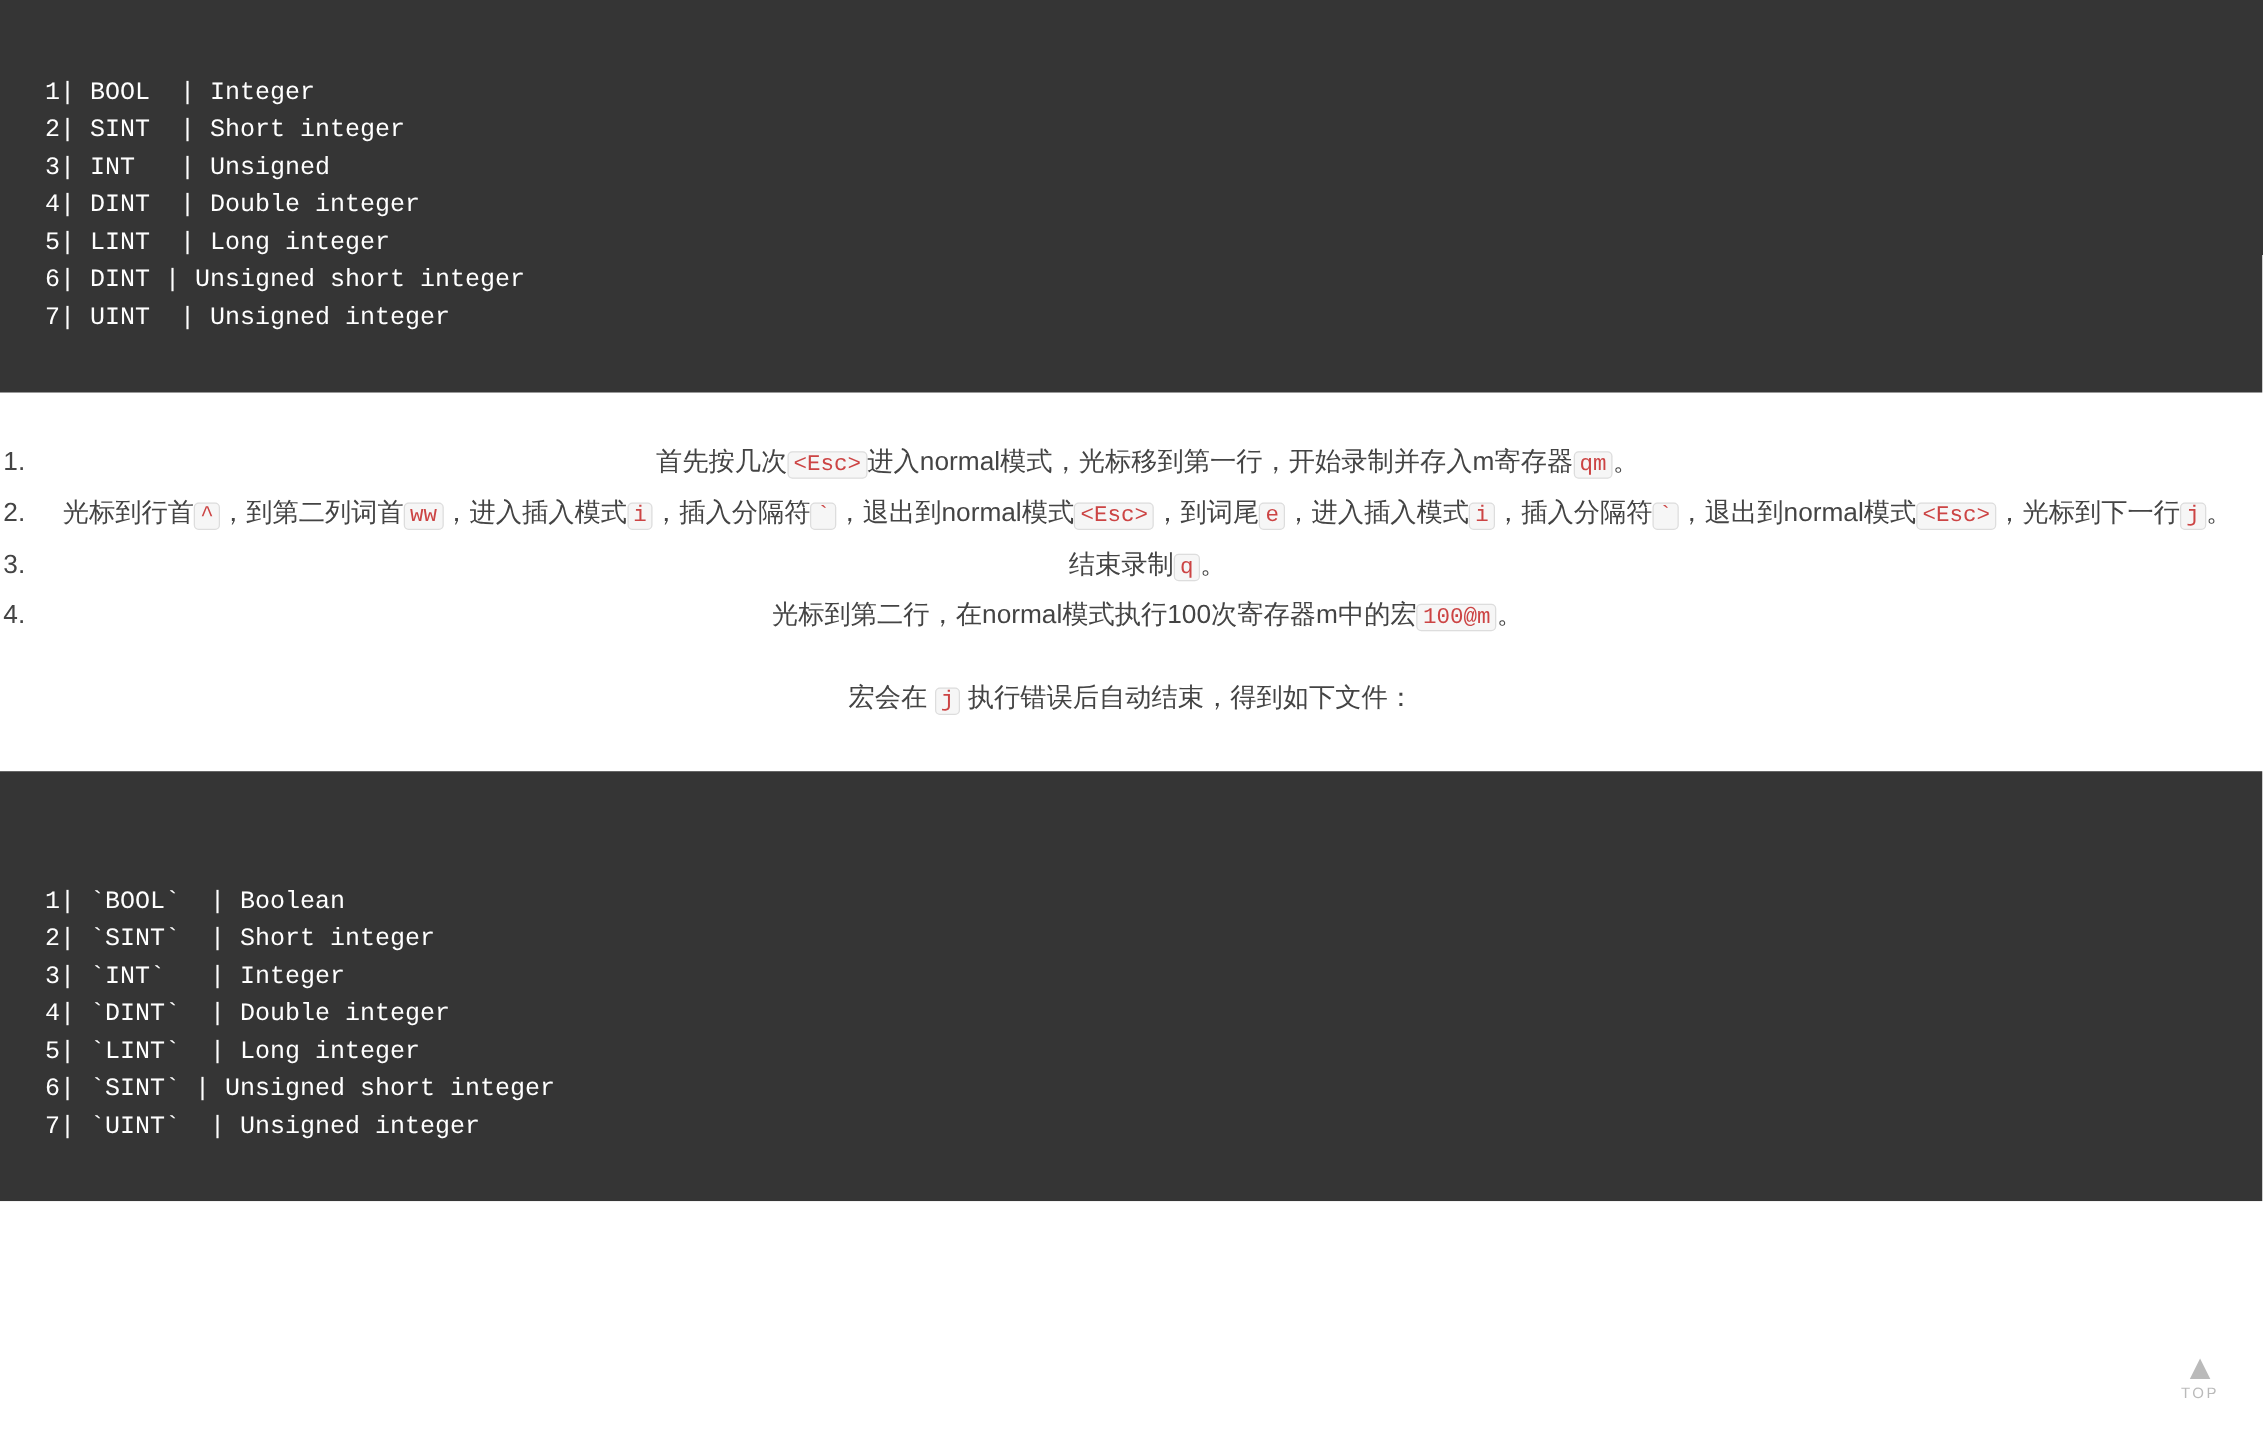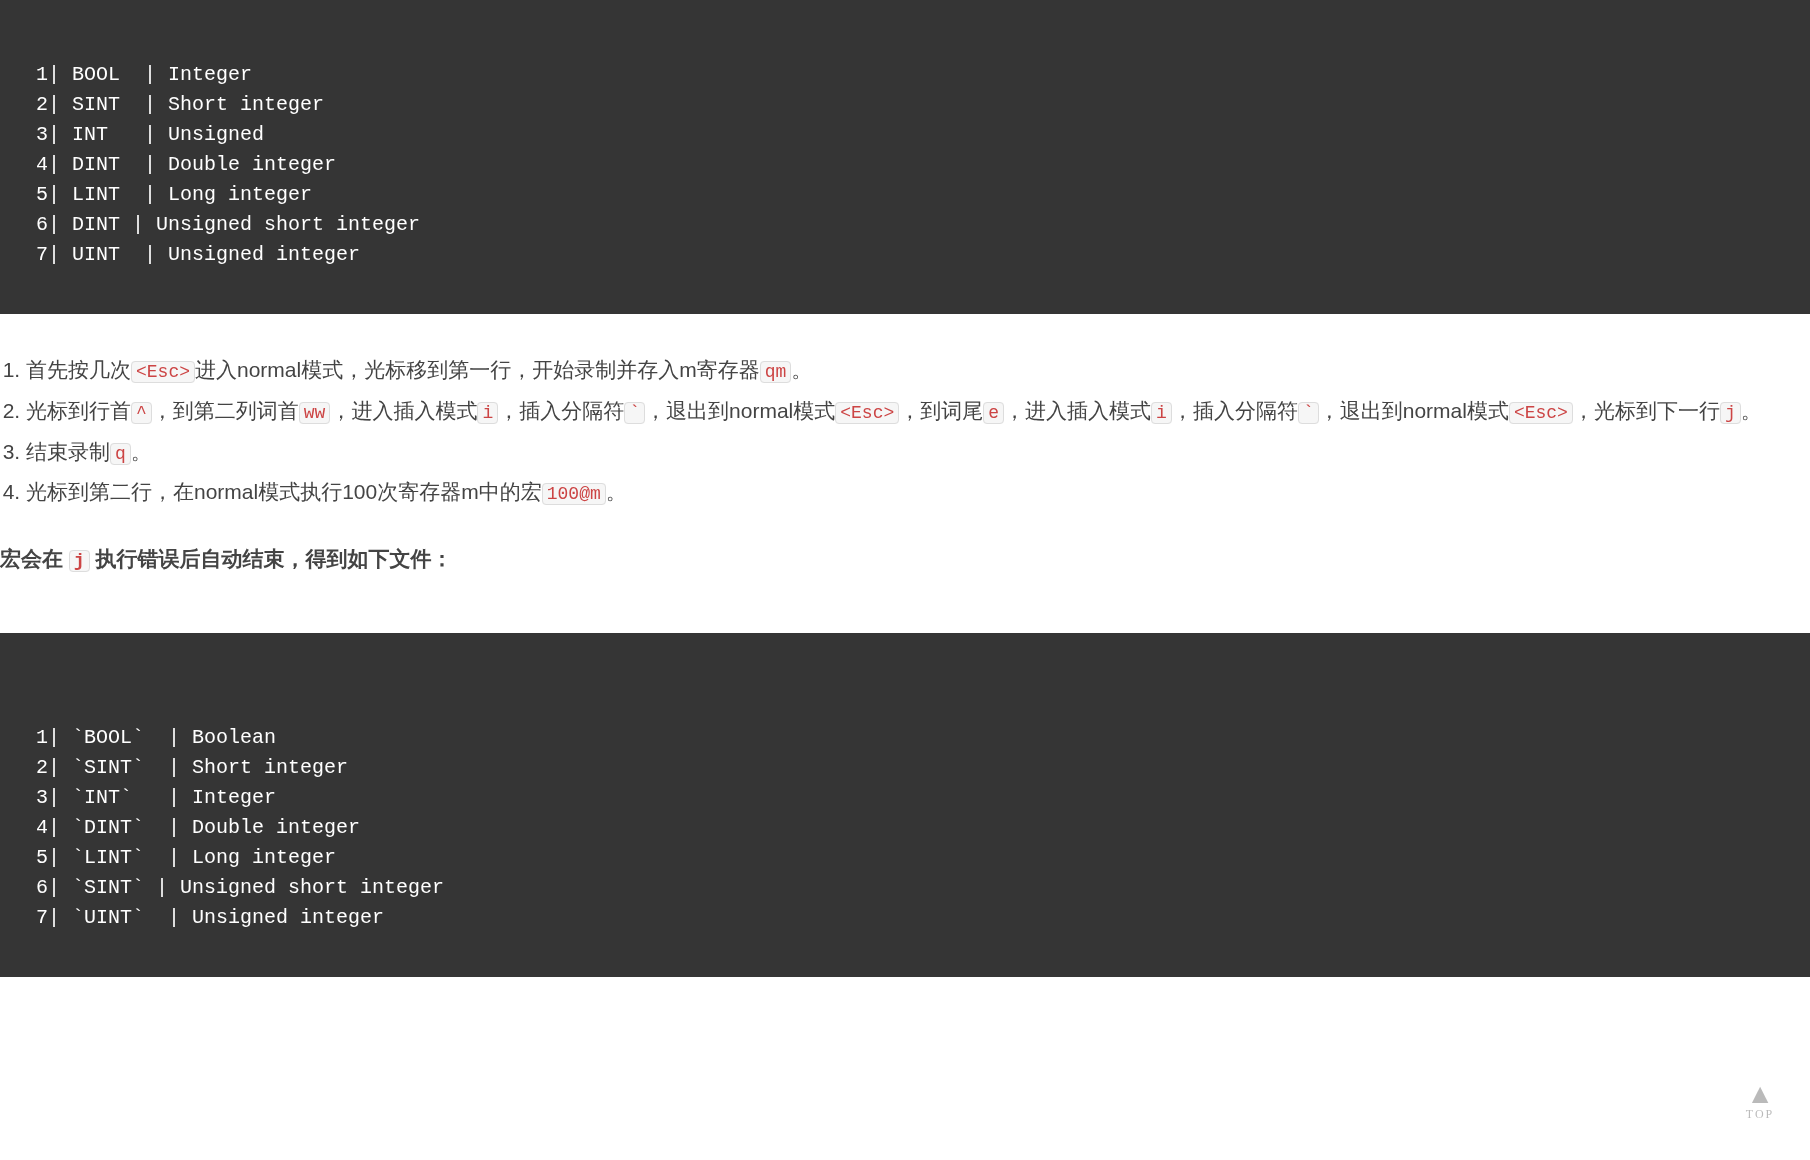--- a/index.html
+++ b/index.html
@@ -31,21 +31,22 @@
     padding-right: 10px;
   }
   .lc {
     padding-left: 8px;
     white-space: pre;
   }
   .code-block.first { padding-top: 0; }
   .code-block.second { padding-top: 30px; }
 
   .prose {
-    padding: 34px 0 56px 0;
+    padding: 34px 0 40px 0;
+    text-align: center;
   }
   ol.steps {
     list-style: decimal;
     padding-left: 26px;
   }
   ol.steps li {
     margin: 4px 0;
     line-height: 1.75;
     font-size: 21px;
     color: #444444;
@@ -56,42 +57,40 @@
     color: #cc4444;
     background: #f6f6f6;
     border: 1px solid #dddddd;
     border-radius: 4px;
     padding: 0 4px;
   }
   p.after {
     margin-top: 30px;
     font-size: 21px;
     color: #444444;
-    font-weight: bold;
   }
   .top-badge {
     position: fixed;
     right: 20px;
     bottom: 20px;
     width: 60px; height: 60px;
     color: #3b3b3b;
     font-family: sans-serif;
     opacity: 0.35;
     text-align: center;
     cursor: pointer;
   }
   .top-badge .arrow {
     font-size: 28px;
     line-height: 1;
   }
   .top-badge .txt {
     font-size: 12px;
     letter-spacing: 2px;
     margin-top: -4px;
-    font-family: Liberation Serif, serif;
   }
 </style>
 </head>
 <body>
 
 <div class="code-block first">
   <table class="code-table">
     <tbody><tr>
       <td class="ln">1</td>
       <td class="lc">| BOOL  | Integer</td>

